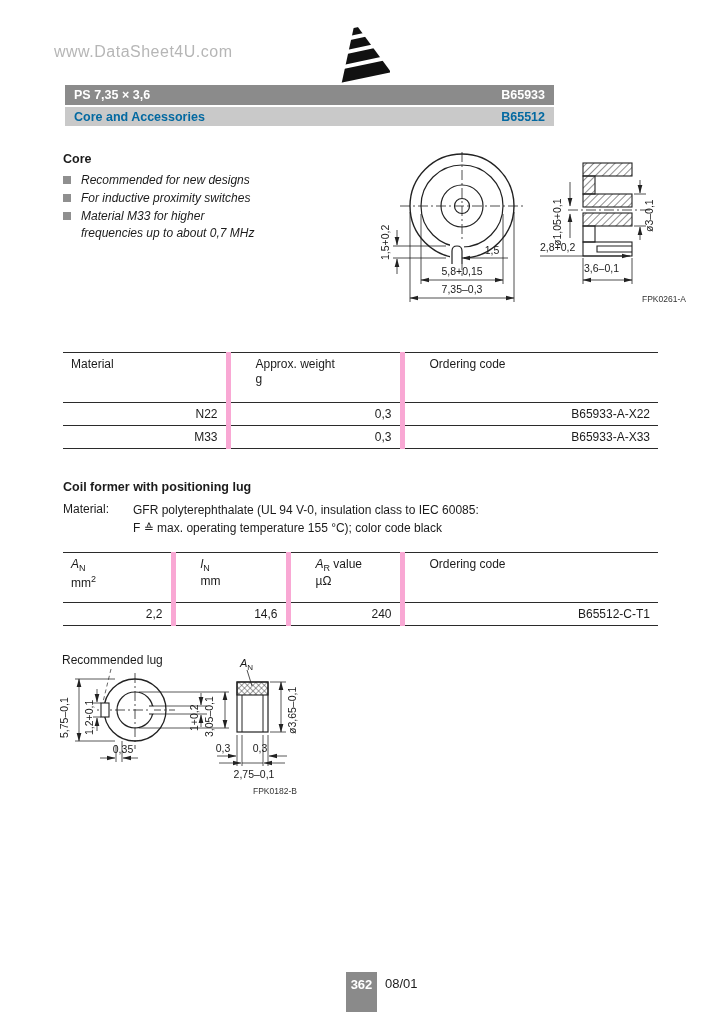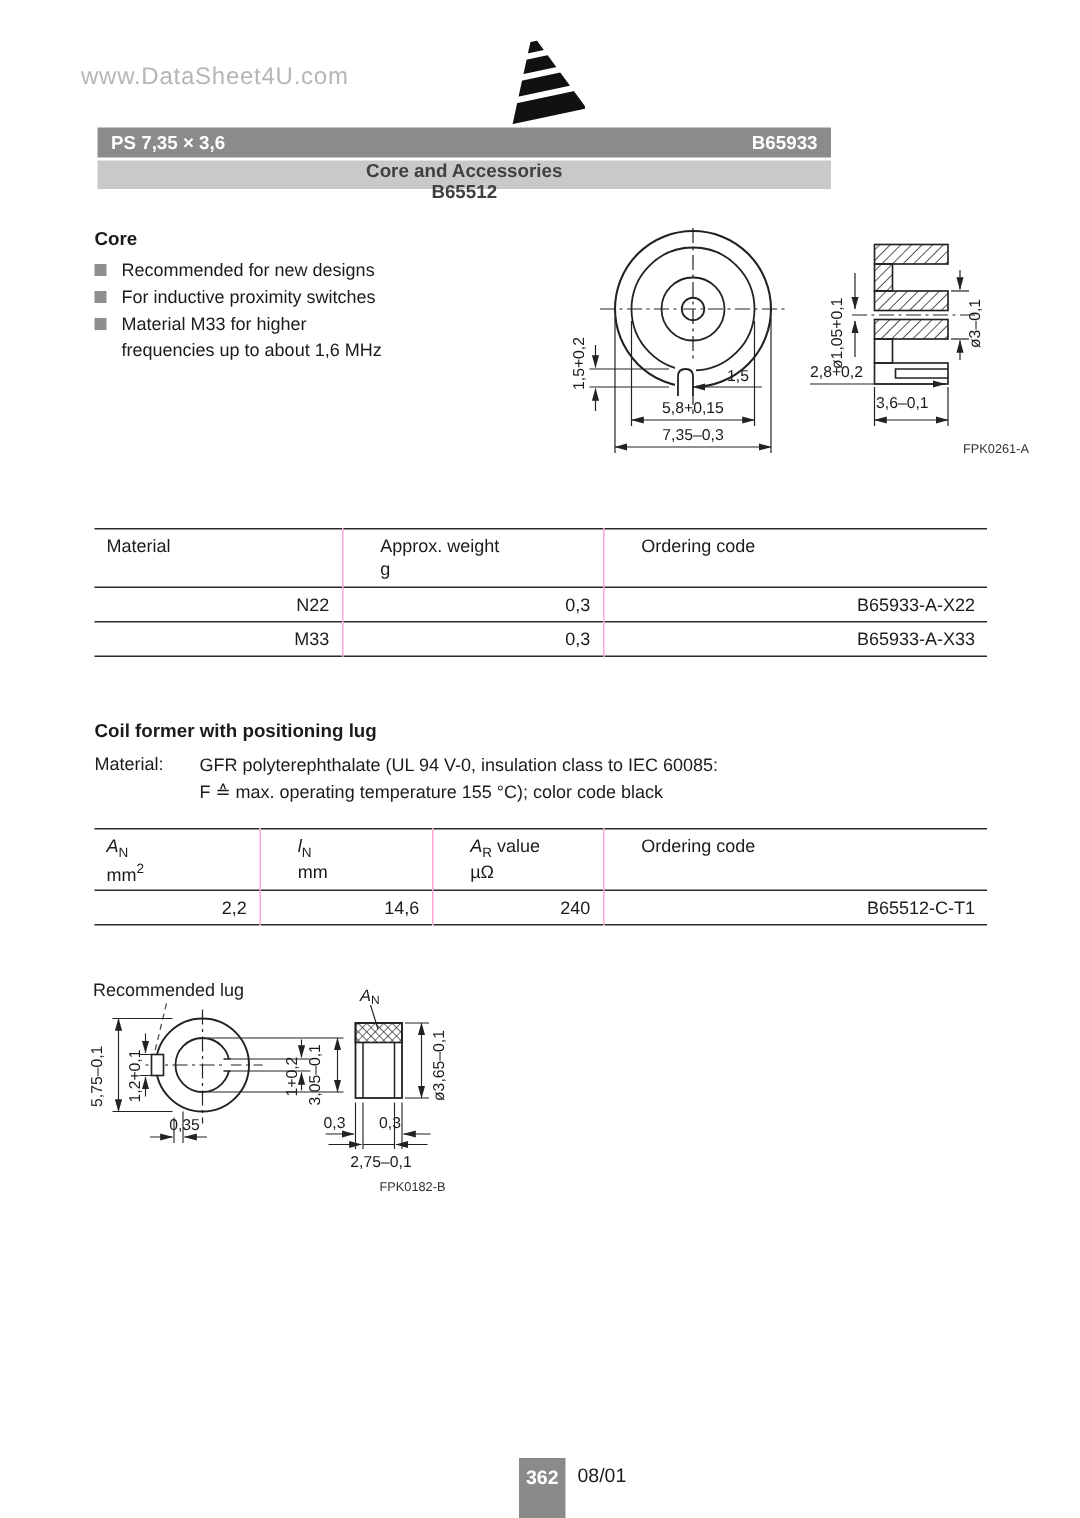--- a/index.html
+++ b/index.html
@@ -12,43 +12,43 @@
 
   .watermark { left:54px; top:43px; font-size:16px; color:#b6b6b6; letter-spacing:.5px; }
 
   .logo { left:311px; top:21px; width:100px; text-align:center; }
   .logo svg { display:block; margin:0 auto; }
   .logo .word { font-size:15px; font-weight:bold; letter-spacing:4px; color:#111; margin-top:1px; }
 
   .bar { left:65px; width:489px; display:flex; justify-content:space-between;
          align-items:center; padding:0 9px; font-weight:bold; font-size:12.5px; }
   .bar1 { top:85px; height:20px; background:#8b8b8b; color:#ffffff; }
-  .bar2 { top:107px; height:19px; background:#c9c9c9; color:#404040;flex-direction:column; }
+  .bar2 { top:107px; height:19px; background:#c9c9c9; color:#0369a1; }
 
   .h1 { font-size:12.5px; font-weight:bold; }
   .core-head { left:63px; top:152px; }
 
   .bullets { left:63px; top:172px; width:235px; }
-  .bullet { display:flex; margin:0 0 1px 0; }
+  .bullet { display:flex; margin:0 0 1px 0;font-style:italic; }
   .bullet .sq { flex:0 0 8px; width:8px; height:8px; background:#8f8f8f; margin:4px 10px 0 0; }
   .bullet .bt { font-size:12px; line-height:17px; white-space:pre-line; }
 
   .mat-label { left:63px; top:502px; font-size:12px; }
   .mat-text  { left:133px; top:502px; width:540px; font-size:12px; line-height:17.5px; white-space:pre-line; }
 
   table { border-collapse:collapse; table-layout:fixed; font-size:12px; background:#fff; }
   .dtable { position:absolute; left:63px; width:595px; }
   .dtable th, .dtable td {
     text-align:left; vertical-align:top; font-weight:normal;
     padding:4px 8px 3px 8px;
   }
-  .dtable th + th, .dtable td + td { border-left:1px solid #f9a8d4;padding-left:25px; }
+  .dtable th + th, .dtable td + td { border-left:5px solid #f9a8d4;padding-left:25px; }
   .dtable thead tr { border-top:1.2px solid #2b2b2b; border-bottom:1px solid #2b2b2b; }
   .dtable tbody tr { border-bottom:1px solid #2b2b2b; }
-  .dtable thead th { height:39px; }
+  .dtable thead th { height:50px; }
   .dtable tbody td { height:23px;text-align:right; }
   #core-table { top:352px; }
   #coil-table { top:552px; }
   sub { font-size:9px; }
   sup { font-size:9px; }
   .unit-line { display:block; margin-top:1px; }
 
   .pos-lug-label { left:62px; top:653px; font-size:12px; }
 
   .footer-box { left:346px; top:972px; width:31px; height:40px; background:#8a8a8a;
@@ -97,21 +97,21 @@
     <span class="sq"></span>
     <span class="bt">Recommended for new designs</span>
   </div>
   <div class="bullet">
     <span class="sq"></span>
     <span class="bt">For inductive proximity switches</span>
   </div>
   <div class="bullet">
     <span class="sq"></span>
     <span class="bt">Material M33 for higher
-frequencies up to about 1,6 MHz</span>
+frequencies up to about 0,7 MHz</span>
   </div>
 </div>
 
 <svg class="abs" style="left:380px; top:150px;" width="340" height="160" viewBox="0 0 340 160">
   <defs>
     <pattern id="hp1" patternUnits="userSpaceOnUse" width="5" height="5" patternTransform="rotate(45)">
       <line x1="0" y1="0" x2="0" y2="5" stroke="#333" stroke-width="1.1"></line>
     </pattern>
     <marker id="a1" markerWidth="9" markerHeight="7" refX="8.2" refY="3" orient="auto-start-reverse" markerUnits="userSpaceOnUse">
       <path d="M0,0.6 L8.6,3 L0,5.4 Z" fill="#222"></path>

